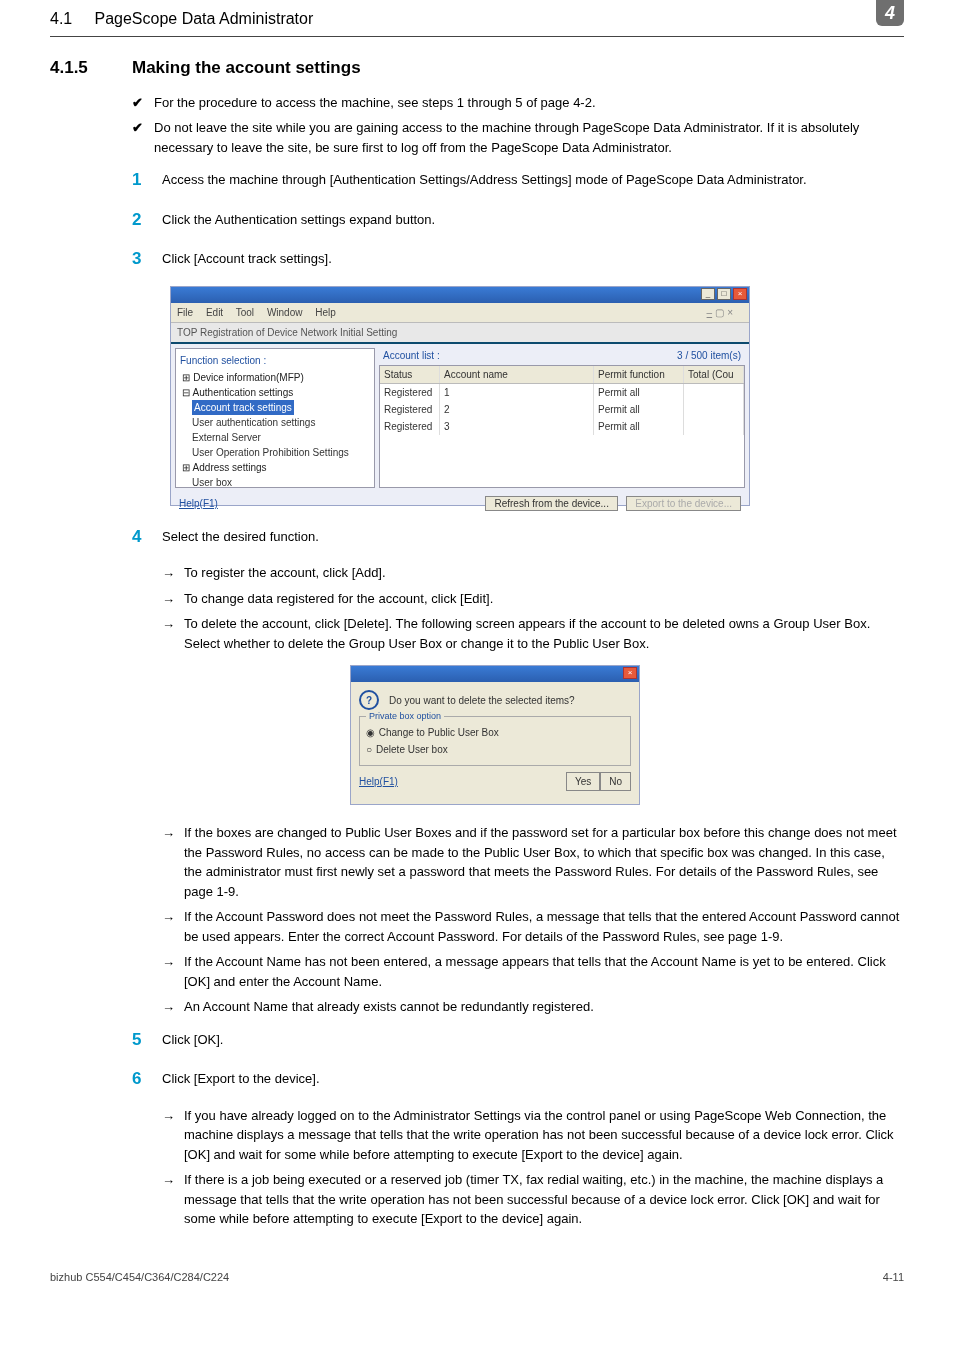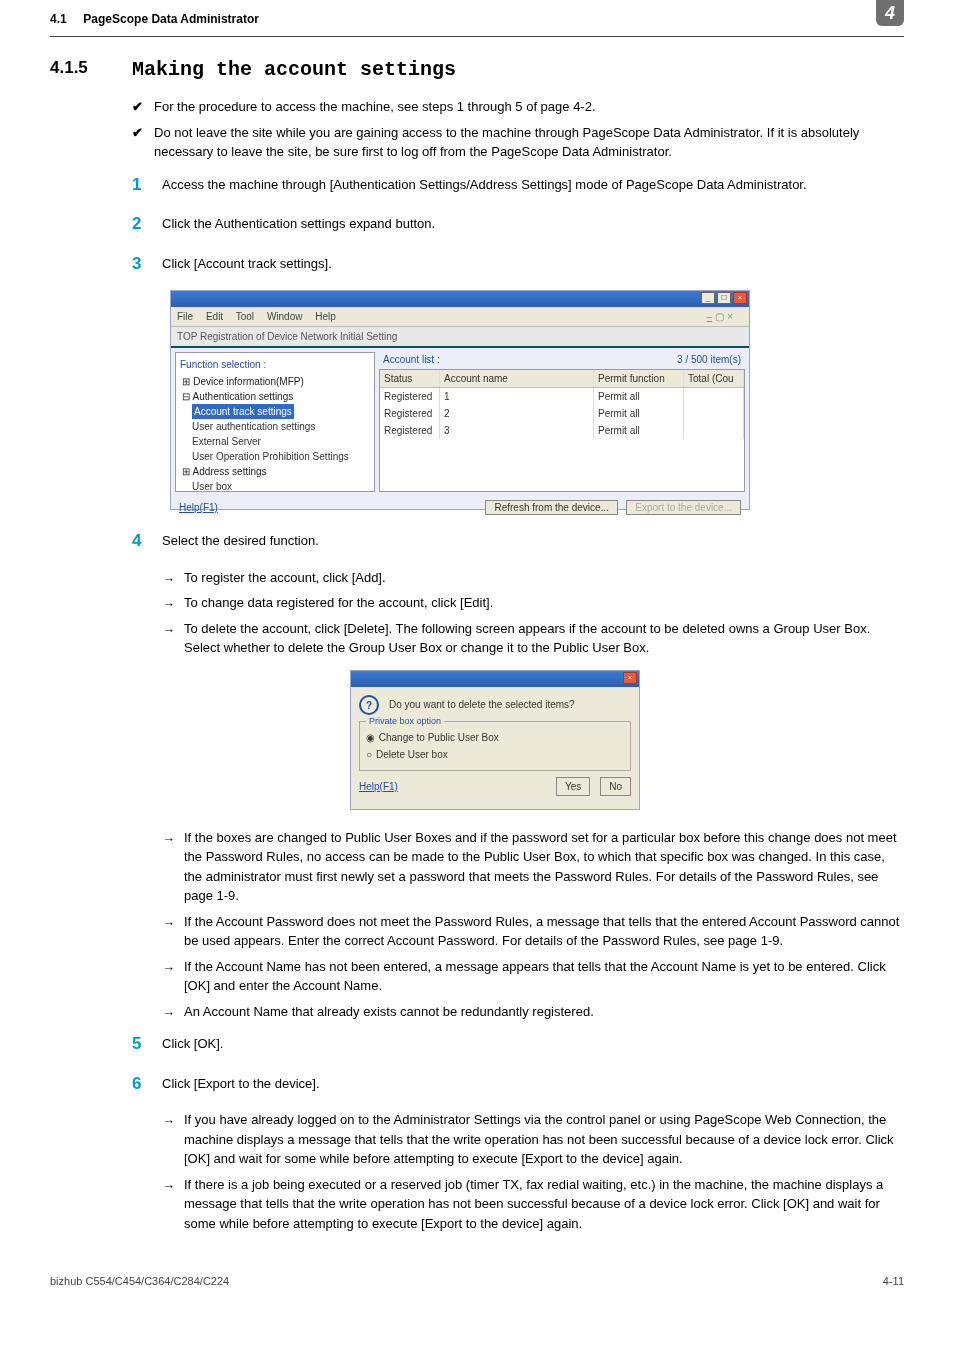--- a/index.html
+++ b/index.html
@@ -15,22 +15,22 @@
   }
   .header-row {
     display: flex;
     align-items: center;
     justify-content: space-between;
     border-bottom: 1px solid #444;
     padding: 6px 0 4px 0;
     margin-bottom: 18px;
   }
   .header-left {
-    font-size: 12px;
-    font-weight: bold;
+    font-size: 16px;
+    font-weight: normal;
   }
   .header-tab {
     background: #6f6f6f;
     color: #fff;
     font-weight: bold;
     font-style: italic;
     font-size: 18px;
     width: 28px;
     height: 26px;
     text-align: center;
@@ -43,23 +43,22 @@
     display: flex;
     margin-bottom: 12px;
   }
   .section-num {
     font-size: 17px;
     font-weight: bold;
     width: 82px;
     flex: 0 0 82px;
   }
   .section-title {
-    font-size: 20px;
-    font-weight: bold;
-    font-family: Liberation Mono, monospace;
+    font-size: 17px;
+    font-weight: bold;
   }
   .indent { margin-left: 82px; }
   .check-item {
     display: flex;
     margin-bottom: 6px;
   }
   .check-item .mark {
     width: 22px;
     flex: 0 0 22px;
     font-weight: bold;
@@ -150,21 +149,21 @@
     position: relative;
   }
   .dlg-title { background: linear-gradient(#3a7bd5,#2b5fb0); height:16px; display:flex; justify-content:flex-end; padding:1px 2px;}
   .dlg-body { padding:8px; background:#ece9d8; height:calc(100% - 16px); display:flex; flex-direction:column;}
   .dlg-msg { display:flex; gap:10px; align-items:center; margin-bottom:6px;}
   .dlg-ico { width:20px; height:20px; border:2px solid #2050a0; border-radius:50%; color:#2050a0; font-weight:bold; text-align:center; line-height:18px;}
   .dlg-group { border:1px solid #aaa; padding:6px; margin-bottom:6px; position:relative;}
   .dlg-group-title{ position:absolute; top:-7px; left:6px; background:#ece9d8; padding:0 3px; color:#2050a0; font-size:9px;}
   .dlg-radio { display:flex; align-items:center; gap:4px; margin:2px 0;}
   .dlg-btns { display:flex; justify-content:space-between; align-items:center;}
-  .dlg-btns .btns{ display:flex; gap:10px;}
+  .dlg-btns .btns{ display:flex; }
   .footer {
     display:flex; justify-content:space-between;
     font-size:11px; color:#444;
     border-top: none;
     margin-top: 40px;
     padding-bottom: 20px;
   }
 </style>
 </head>
 <body>

